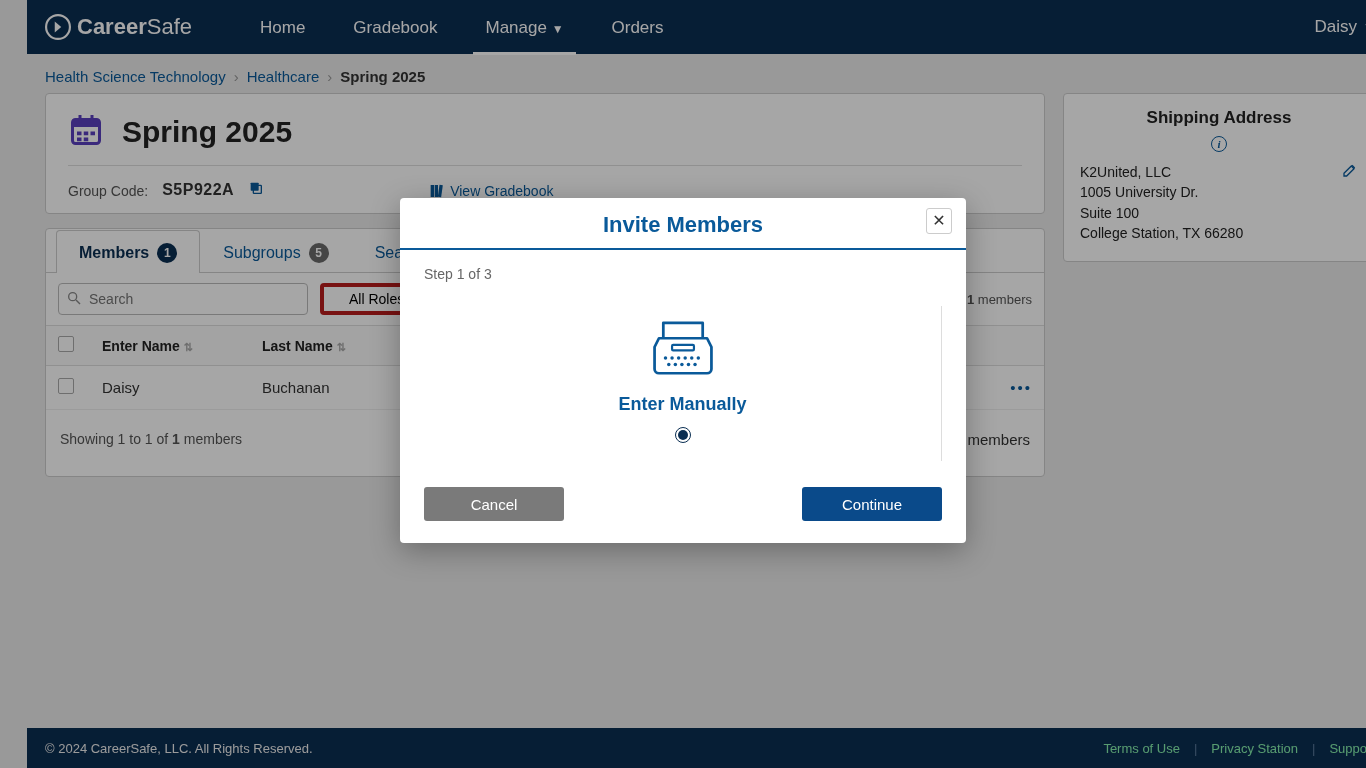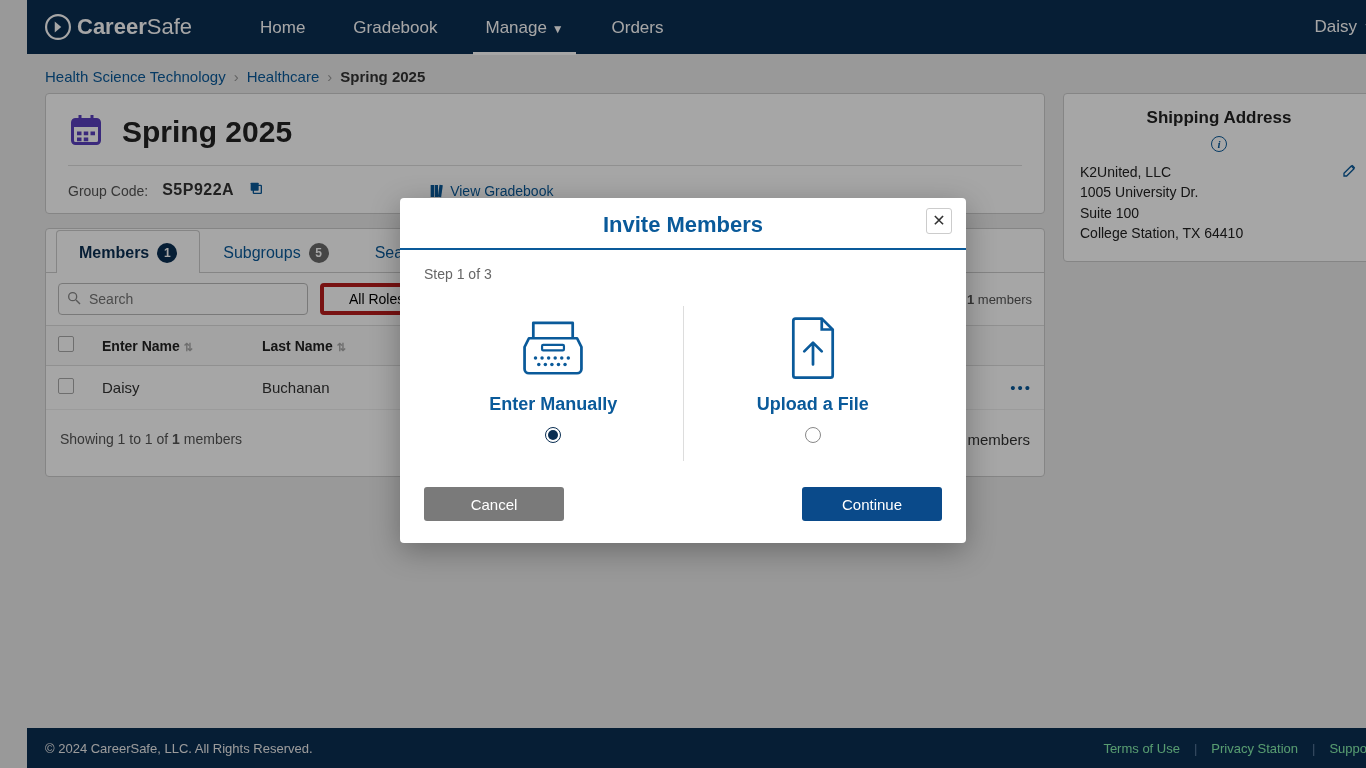--- a/index.html
+++ b/index.html
@@ -274,21 +274,21 @@
     <div class="side-col">
       <div class="card ship-card">
         <div class="ship-title">
           <span>Shipping Address</span>
           <span class="info-ic">i</span>
         </div>
         <div class="ship-body">
           <div>K2United, LLC</div>
           <div>1005 University Dr.</div>
           <div>Suite 100</div>
-          <div>College Station, TX 64410</div>
+          <div>College Station, TX 66280</div>
           <span class="ship-edit">
             <svg width="16" height="16" viewBox="0 0 24 24">
                 <path d="M3 17 L14 6 l4 4 L7 21 H3 z" fill="none" stroke="#0a5a9a" stroke-width="2"></path>
                 <path d="M15 5 l4 4" stroke="#0a5a9a" stroke-width="2"></path>
               </svg>
           </span>
         </div>
       </div>
     </div>
   </div>
@@ -331,31 +331,20 @@
                   <circle cx="25" cy="48" r="1.6"></circle>
                   <circle cx="31" cy="48" r="1.6"></circle>
                   <circle cx="37" cy="48" r="1.6"></circle>
                   <circle cx="43" cy="48" r="1.6"></circle>
                 </g>
               </svg>
           </div>
           <div class="choice-label">Enter Manually</div>
           <span class="radio selected"></span>
         </div>
-        <div class="choice">
-          <div class="choice-icon">
-            <svg viewBox="0 0 64 64" width="70" height="70">
-                <path d="M16 6 h24 l10 10 v42 a2 2 0 0 1 -2 2 h-32 a2 2 0 0 1 -2 -2 v-50 a2 2 0 0 1 2 -2 z" fill="none" stroke="#0a5a9a" stroke-width="2.5"></path>
-                <path d="M40 6 v10 h10" fill="none" stroke="#0a5a9a" stroke-width="2.5"></path>
-                <path d="M32 48 v-18 M24 36 l8 -8 l8 8" fill="none" stroke="#0a5a9a" stroke-width="2.5" stroke-linecap="round" stroke-linejoin="round"></path>
-              </svg>
-          </div>
-          <div class="choice-label">Upload a File</div>
-          <span class="radio"></span>
-        </div>
       </div>
       <div class="modal-actions">
         <button class="btn btn-cancel">Cancel</button>
         <button class="btn btn-primary">Continue</button>
       </div>
     </div>
   </div>
 </div>
 
 </body></html>

